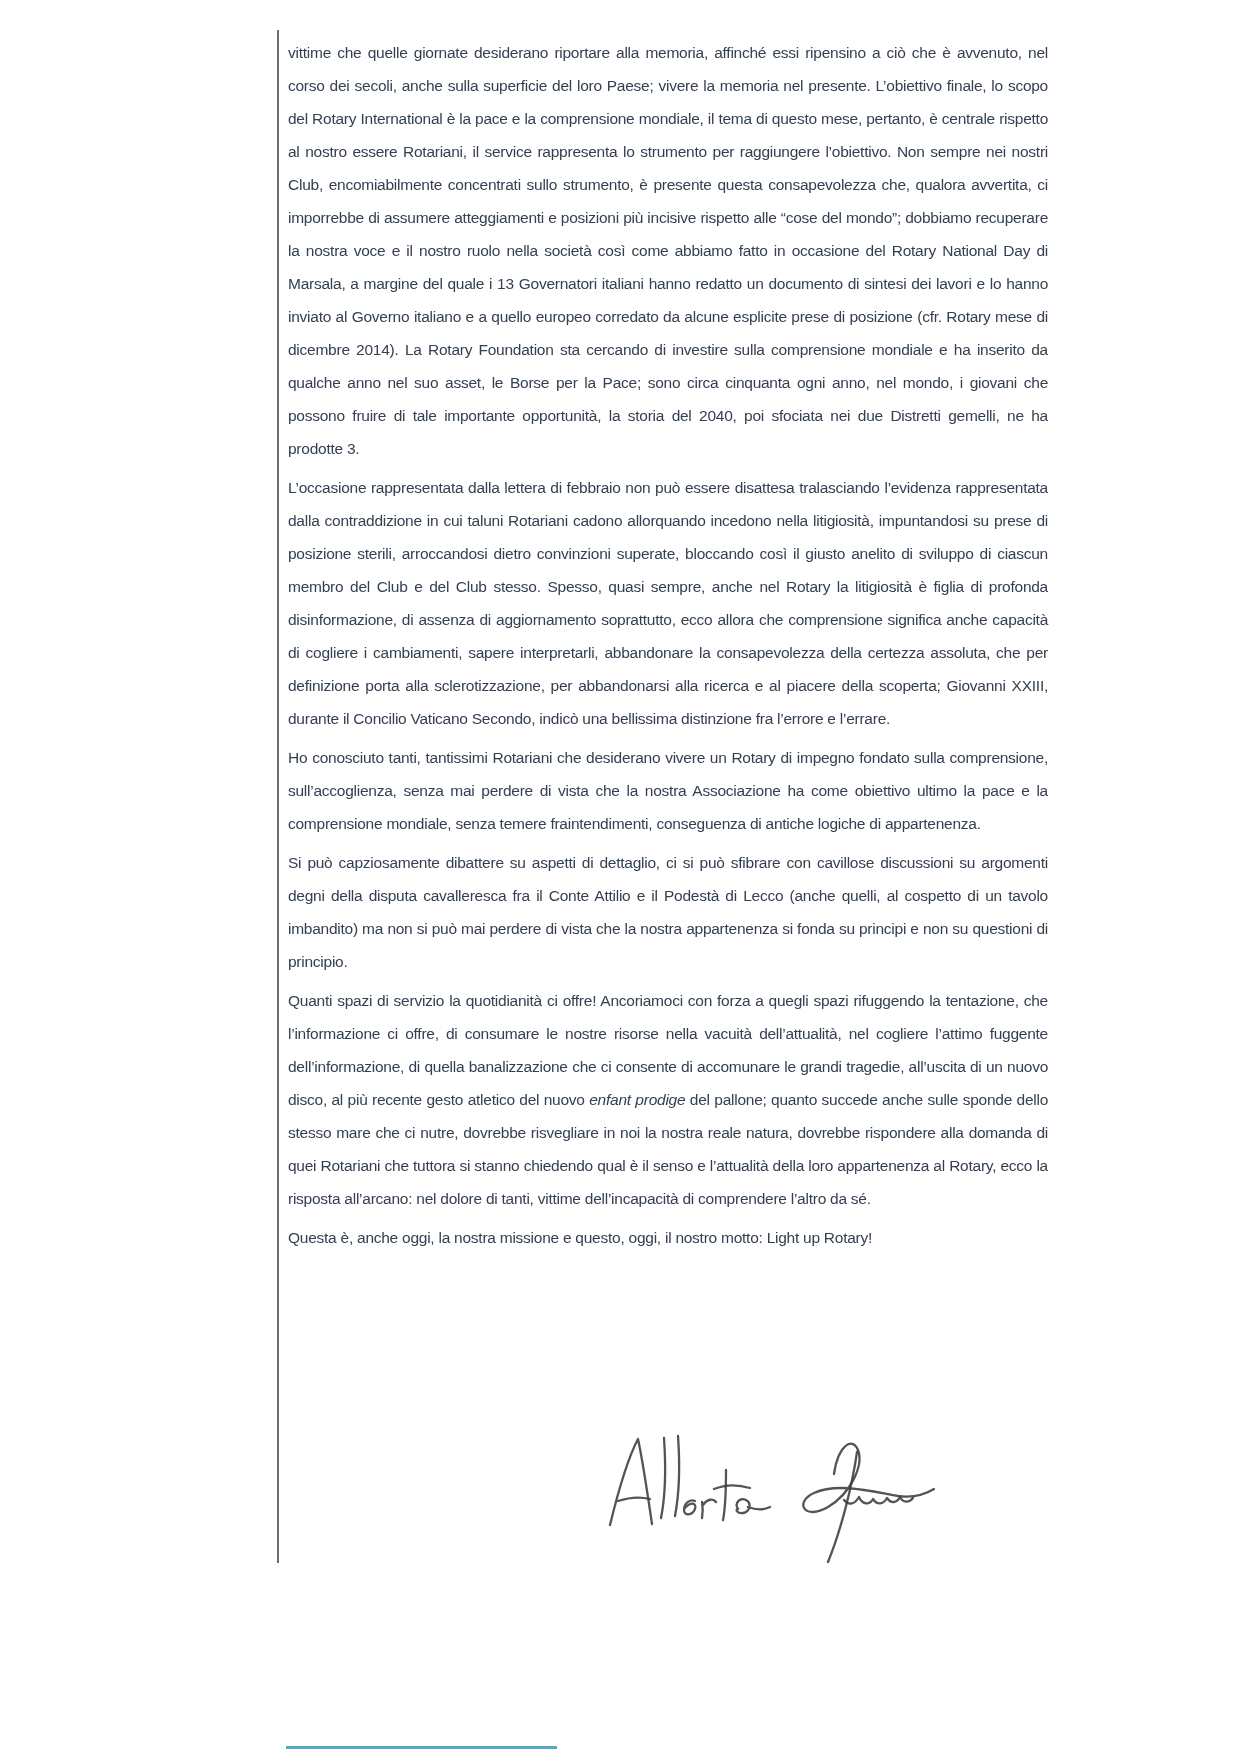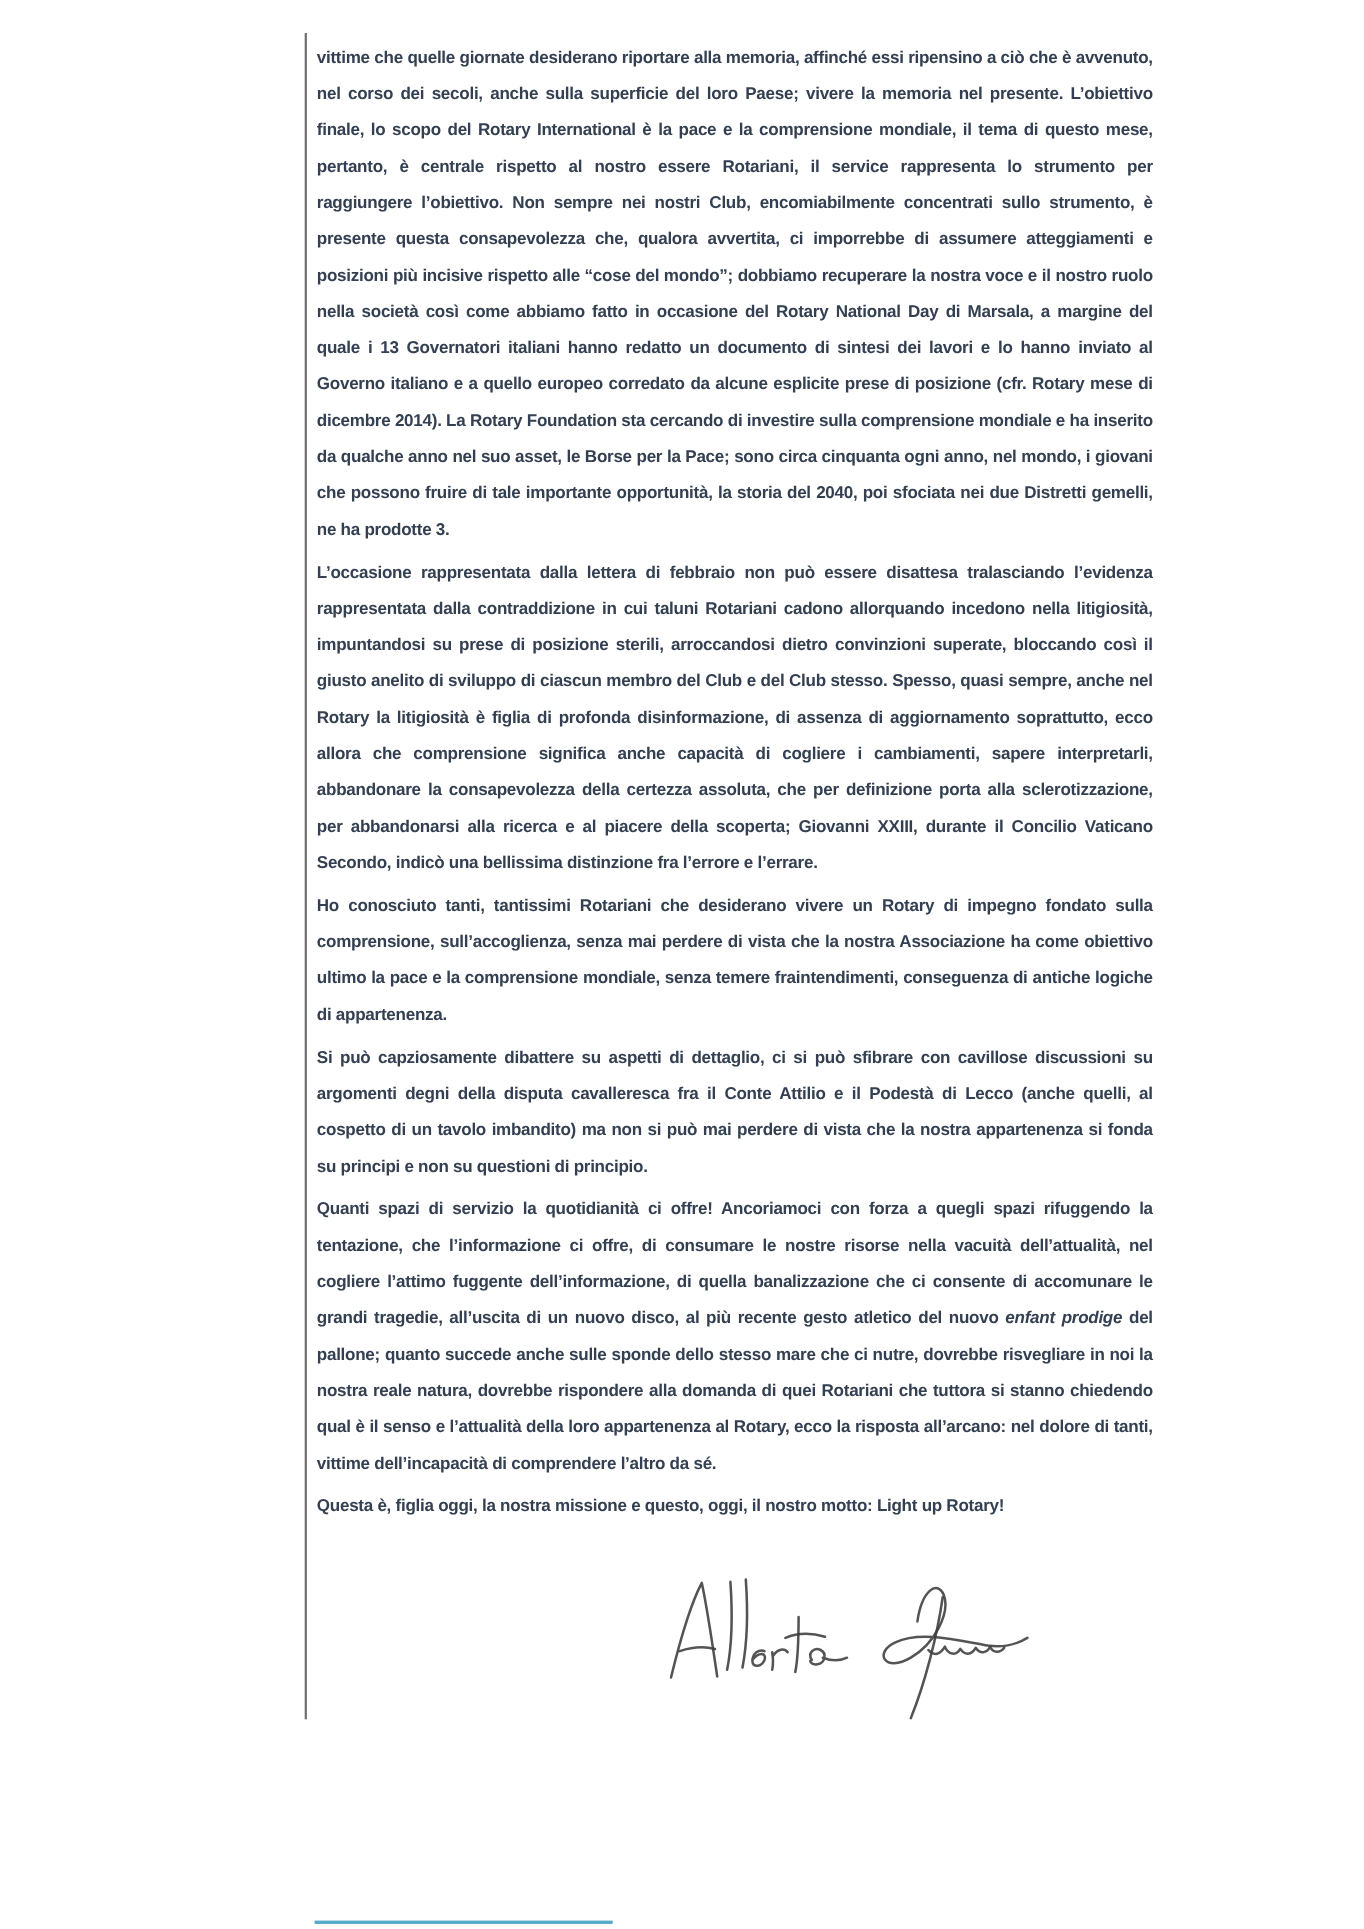--- a/index.html
+++ b/index.html
@@ -23,21 +23,21 @@
     position: absolute;
     left: 288px;
     top: 36px;
     width: 772px;
     color: #344052;
     font-size: 15.5px;
     line-height: 33px;
     letter-spacing: -0.25px;
     text-align: justify;
   }
-  .content p { margin: 0 12px 6px 0; font-weight: bold; }
+  .content p { margin: 0 12px 6px 0; }
   .content p.last { margin-bottom: 0; }
   .content em { font-style: italic; }
   .signature-svg {
     position: absolute;
     left: 598px;
     top: 1412px;
     width: 356px;
     height: 156px;
   }
   .sig-stroke {
@@ -63,21 +63,21 @@
 <div class="page">
 
   <div class="left-rule"></div>
 
   <div class="content">
     <p>vittime che quelle giornate desiderano riportare alla memoria, affinché essi ripensino a ciò che è avvenuto, nel corso dei secoli, anche sulla superficie del loro Paese; vivere la memoria nel presente. L’obiettivo finale, lo scopo del Rotary International è la pace e la comprensione mondiale, il tema di questo mese, pertanto, è centrale rispetto al nostro essere Rotariani, il service rappresenta lo strumento per raggiungere l’obiettivo. Non sempre nei nostri Club, encomiabilmente concentrati sullo strumento, è presente questa consapevolezza che, qualora avvertita, ci imporrebbe di assumere atteggiamenti e posizioni più incisive rispetto alle “cose del mondo”; dobbiamo recuperare la nostra voce e il nostro ruolo nella società così come abbiamo fatto in occasione del Rotary National Day di Marsala, a margine del quale i 13 Governatori italiani hanno redatto un documento di sintesi dei lavori e lo hanno inviato al Governo italiano e a quello europeo corredato da alcune esplicite prese di posizione (cfr. Rotary mese di dicembre 2014). La Rotary Foundation sta cercando di investire sulla comprensione mondiale e ha inserito da qualche anno nel suo asset, le Borse per la Pace; sono circa cinquanta ogni anno, nel mondo, i giovani che possono fruire di tale importante opportunità, la storia del 2040, poi sfociata nei due Distretti gemelli, ne ha prodotte 3.</p>
     <p>L’occasione rappresentata dalla lettera di febbraio non può essere disattesa tralasciando l’evidenza rappresentata dalla contraddizione in cui taluni Rotariani cadono allorquando incedono nella litigiosità, impuntandosi su prese di posizione sterili, arroccandosi dietro convinzioni superate, bloccando così il giusto anelito di sviluppo di ciascun membro del Club e del Club stesso. Spesso, quasi sempre, anche nel Rotary la litigiosità è figlia di profonda disinformazione, di assenza di aggiornamento soprattutto, ecco allora che comprensione significa anche capacità di cogliere i cambiamenti, sapere interpretarli, abbandonare la consapevolezza della certezza assoluta, che per definizione porta alla sclerotizzazione, per abbandonarsi alla ricerca e al piacere della scoperta; Giovanni XXIII, durante il Concilio Vaticano Secondo, indicò una bellissima distinzione fra l’errore e l’errare.</p>
     <p>Ho conosciuto tanti, tantissimi Rotariani che desiderano vivere un Rotary di impegno fondato sulla comprensione, sull’accoglienza, senza mai perdere di vista che la nostra Associazione ha come obiettivo ultimo la pace e la comprensione mondiale, senza temere fraintendimenti, conseguenza di antiche logiche di appartenenza.</p>
     <p>Si può capziosamente dibattere su aspetti di dettaglio, ci si può sfibrare con cavillose discussioni su argomenti degni della disputa cavalleresca fra il Conte Attilio e il Podestà di Lecco (anche quelli, al cospetto di un tavolo imbandito) ma non si può mai perdere di vista che la nostra appartenenza si fonda su principi e non su questioni di principio.</p>
     <p><span>Quanti spazi di servizio la quotidianità ci offre! Ancoriamoci con forza a quegli spazi rifuggendo la tentazione, che l’informazione ci offre, di consumare le nostre risorse nella vacuità dell’attualità, nel cogliere l’attimo fuggente dell’informazione, di quella banalizzazione che ci consente di accomunare le grandi tragedie, all’uscita di un nuovo disco, al più recente gesto atletico del nuovo </span><em>enfant prodige</em><span> del pallone; quanto succede anche sulle sponde dello stesso mare che ci nutre, dovrebbe risvegliare in noi la nostra reale natura, dovrebbe rispondere alla domanda di quei Rotariani che tuttora si stanno chiedendo qual è il senso e l’attualità della loro appartenenza al Rotary, ecco la risposta all’arcano: nel dolore di tanti, vittime dell’incapacità di comprendere l’altro da sé.</span></p>
-    <p class="last">Questa è, figlia oggi, la nostra missione e questo, oggi, il nostro motto: Light up Rotary!</p>
+    <p class="last">Questa è, anche oggi, la nostra missione e questo, oggi, il nostro motto: Light up Rotary!</p>
   </div>
 
   <svg class="signature-svg" viewBox="0 0 356 156" xmlns="http://www.w3.org/2000/svg" aria-label="handwritten signature">
 
     <path class="sig-stroke" d="M12,113 C22,72 32,42 40,27 C45,50 50,85 54,112"></path>
     <path class="sig-stroke" d="M20,89 C32,85 44,85 52,87"></path>
     <path class="sig-stroke" d="M66,26 C68,55 67,86 63,106"></path>
     <path class="sig-stroke" d="M80,24 C82,52 81,83 77,104"></path>
     <path class="sig-stroke" d="M86,97 C93,89 99,91 97,97 C94,104 86,104 86,98 C86,91 92,87 97,89"></path>
     <path class="sig-stroke" d="M104,90 C105,96 105,101 104,106 M105,93 C109,87 115,86 118,90"></path>

